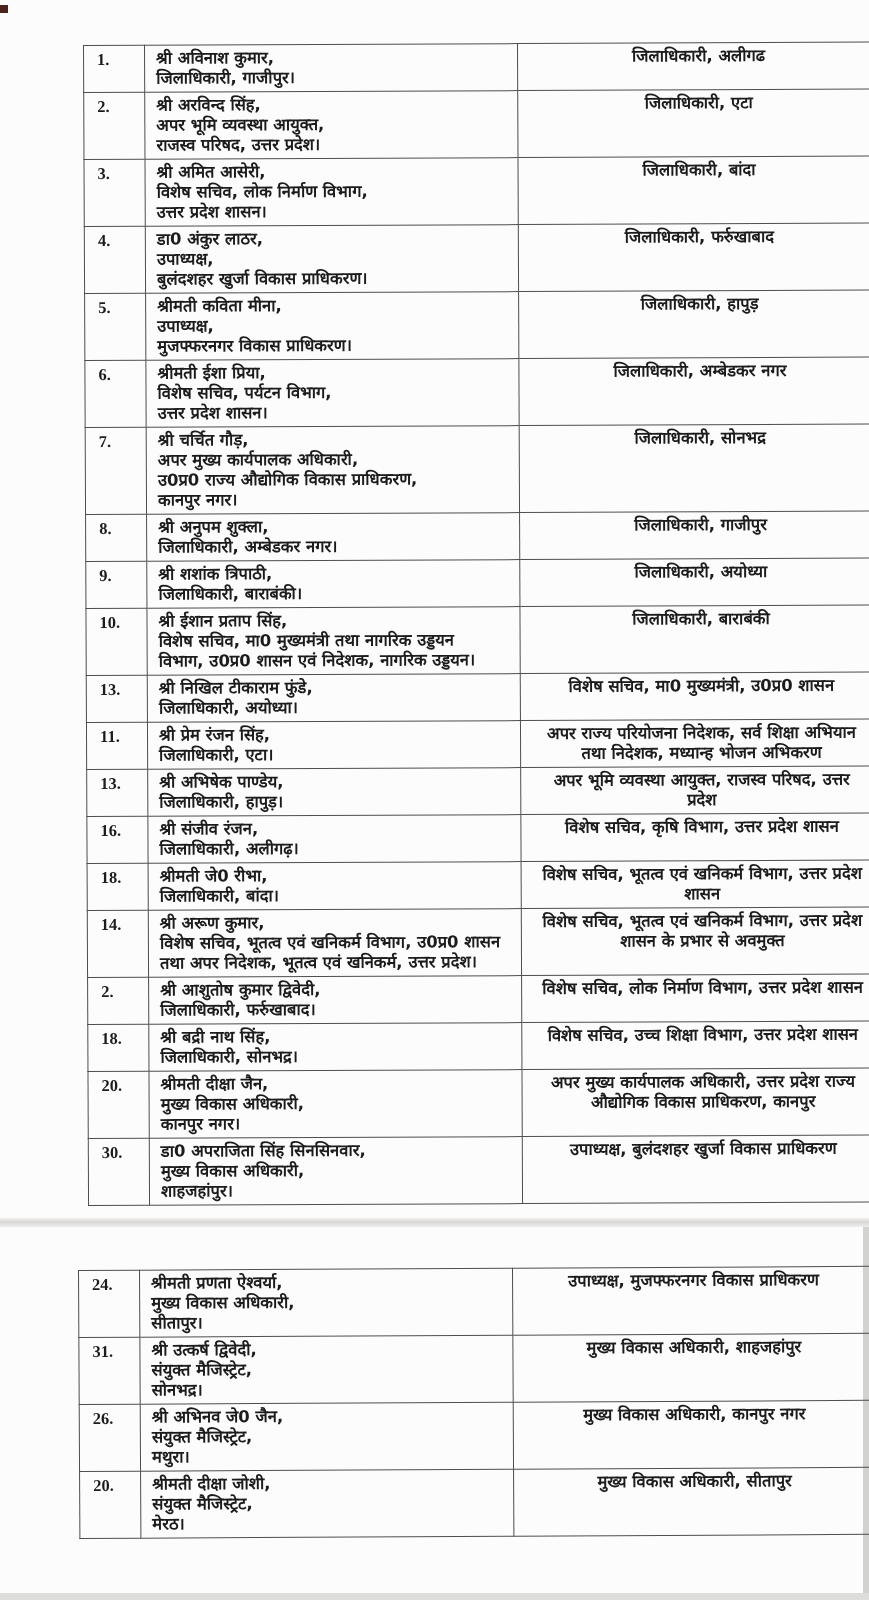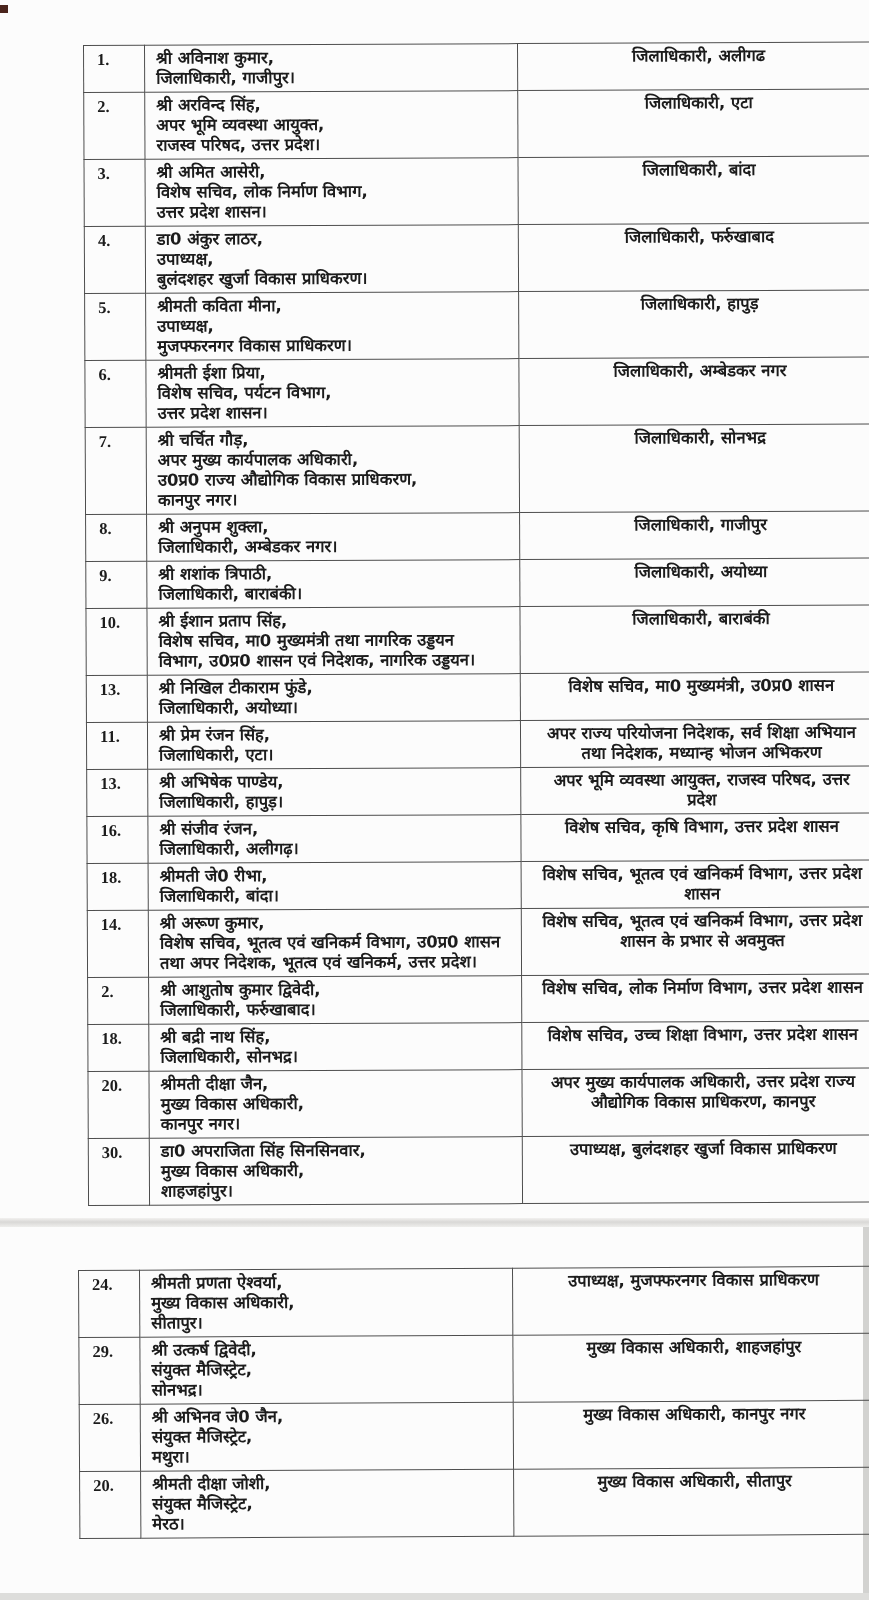--- a/index.html
+++ b/index.html
@@ -246,21 +246,21 @@
       <tr>
     <td class="sno">24.</td>
     <td class="cur">
           <div class="line">श्रीमती प्रणता ऐश्वर्या,</div>
           <div class="line">मुख्य विकास अधिकारी,</div>
           <div class="line">सीतापुर।</div>
         </td>
     <td class="post">उपाध्यक्ष, मुजफ्फरनगर विकास प्राधिकरण</td>
   </tr>
       <tr>
-    <td class="sno">29.</td>
+    <td class="sno">31.</td>
     <td class="cur">
           <div class="line">श्री उत्कर्ष द्विवेदी,</div>
           <div class="line">संयुक्त मैजिस्ट्रेट,</div>
           <div class="line">सोनभद्र।</div>
         </td>
     <td class="post">मुख्य विकास अधिकारी, शाहजहांपुर</td>
   </tr>
       <tr>
     <td class="sno">26.</td>
     <td class="cur">

